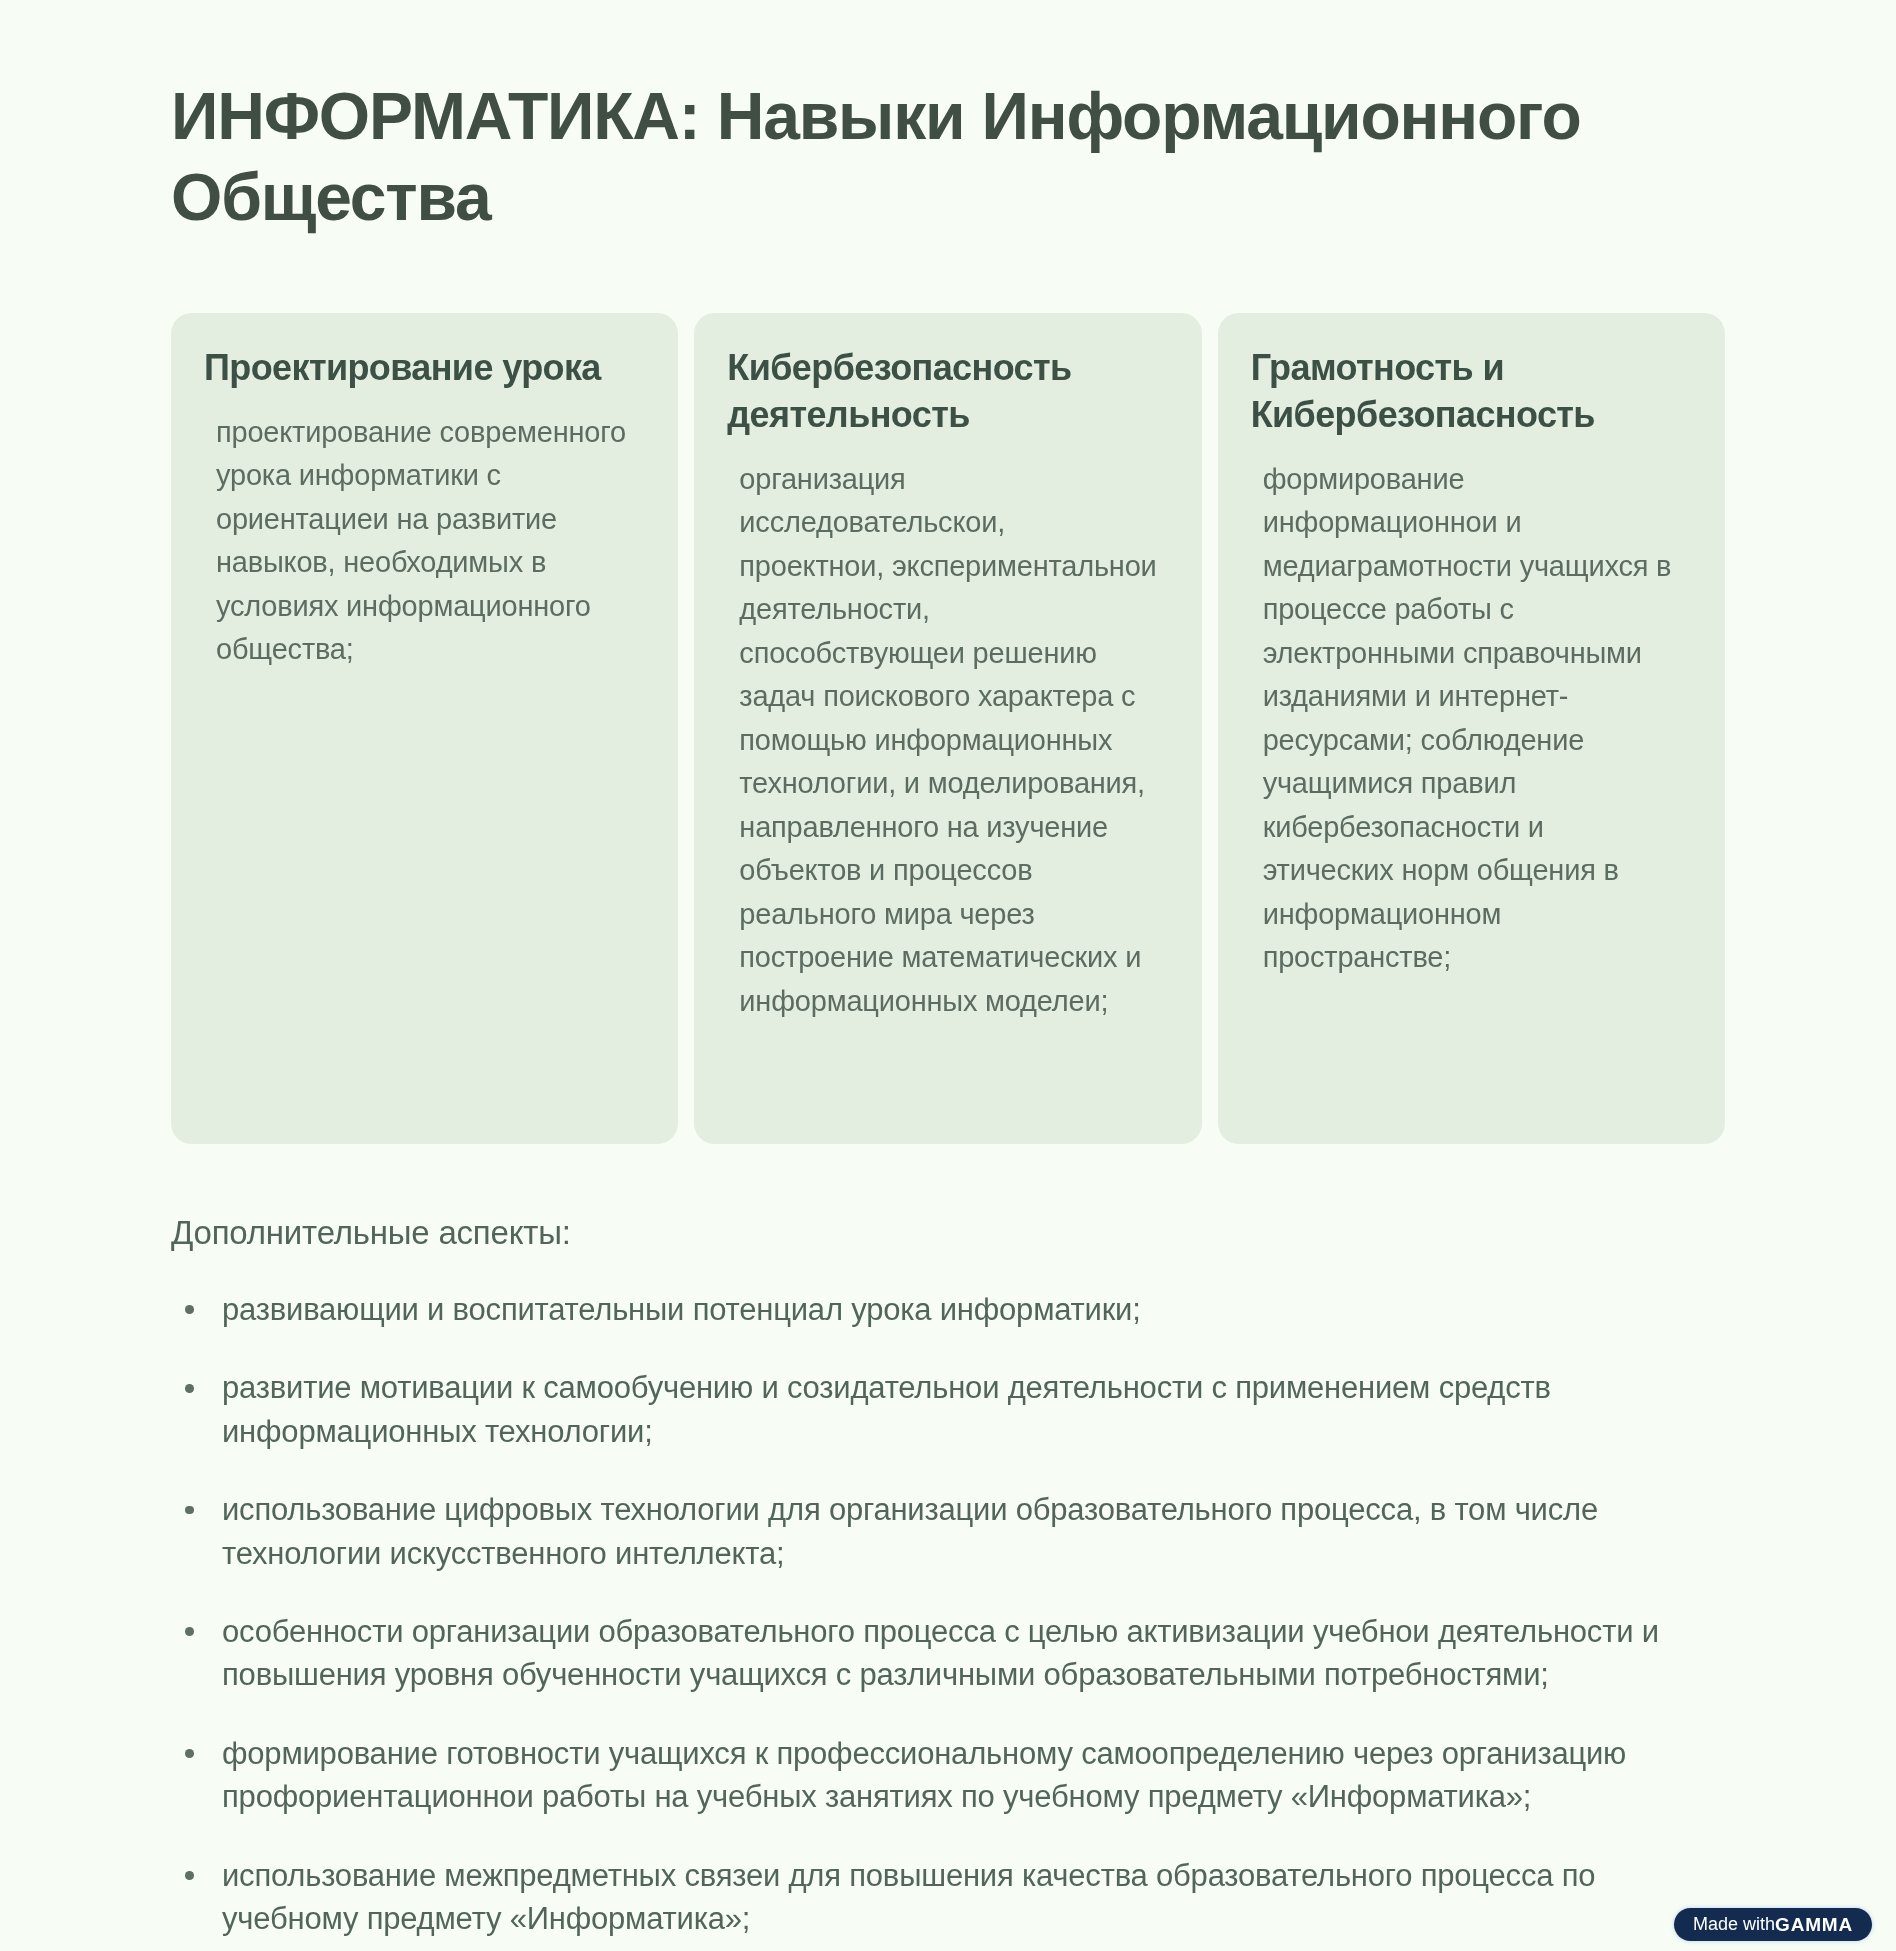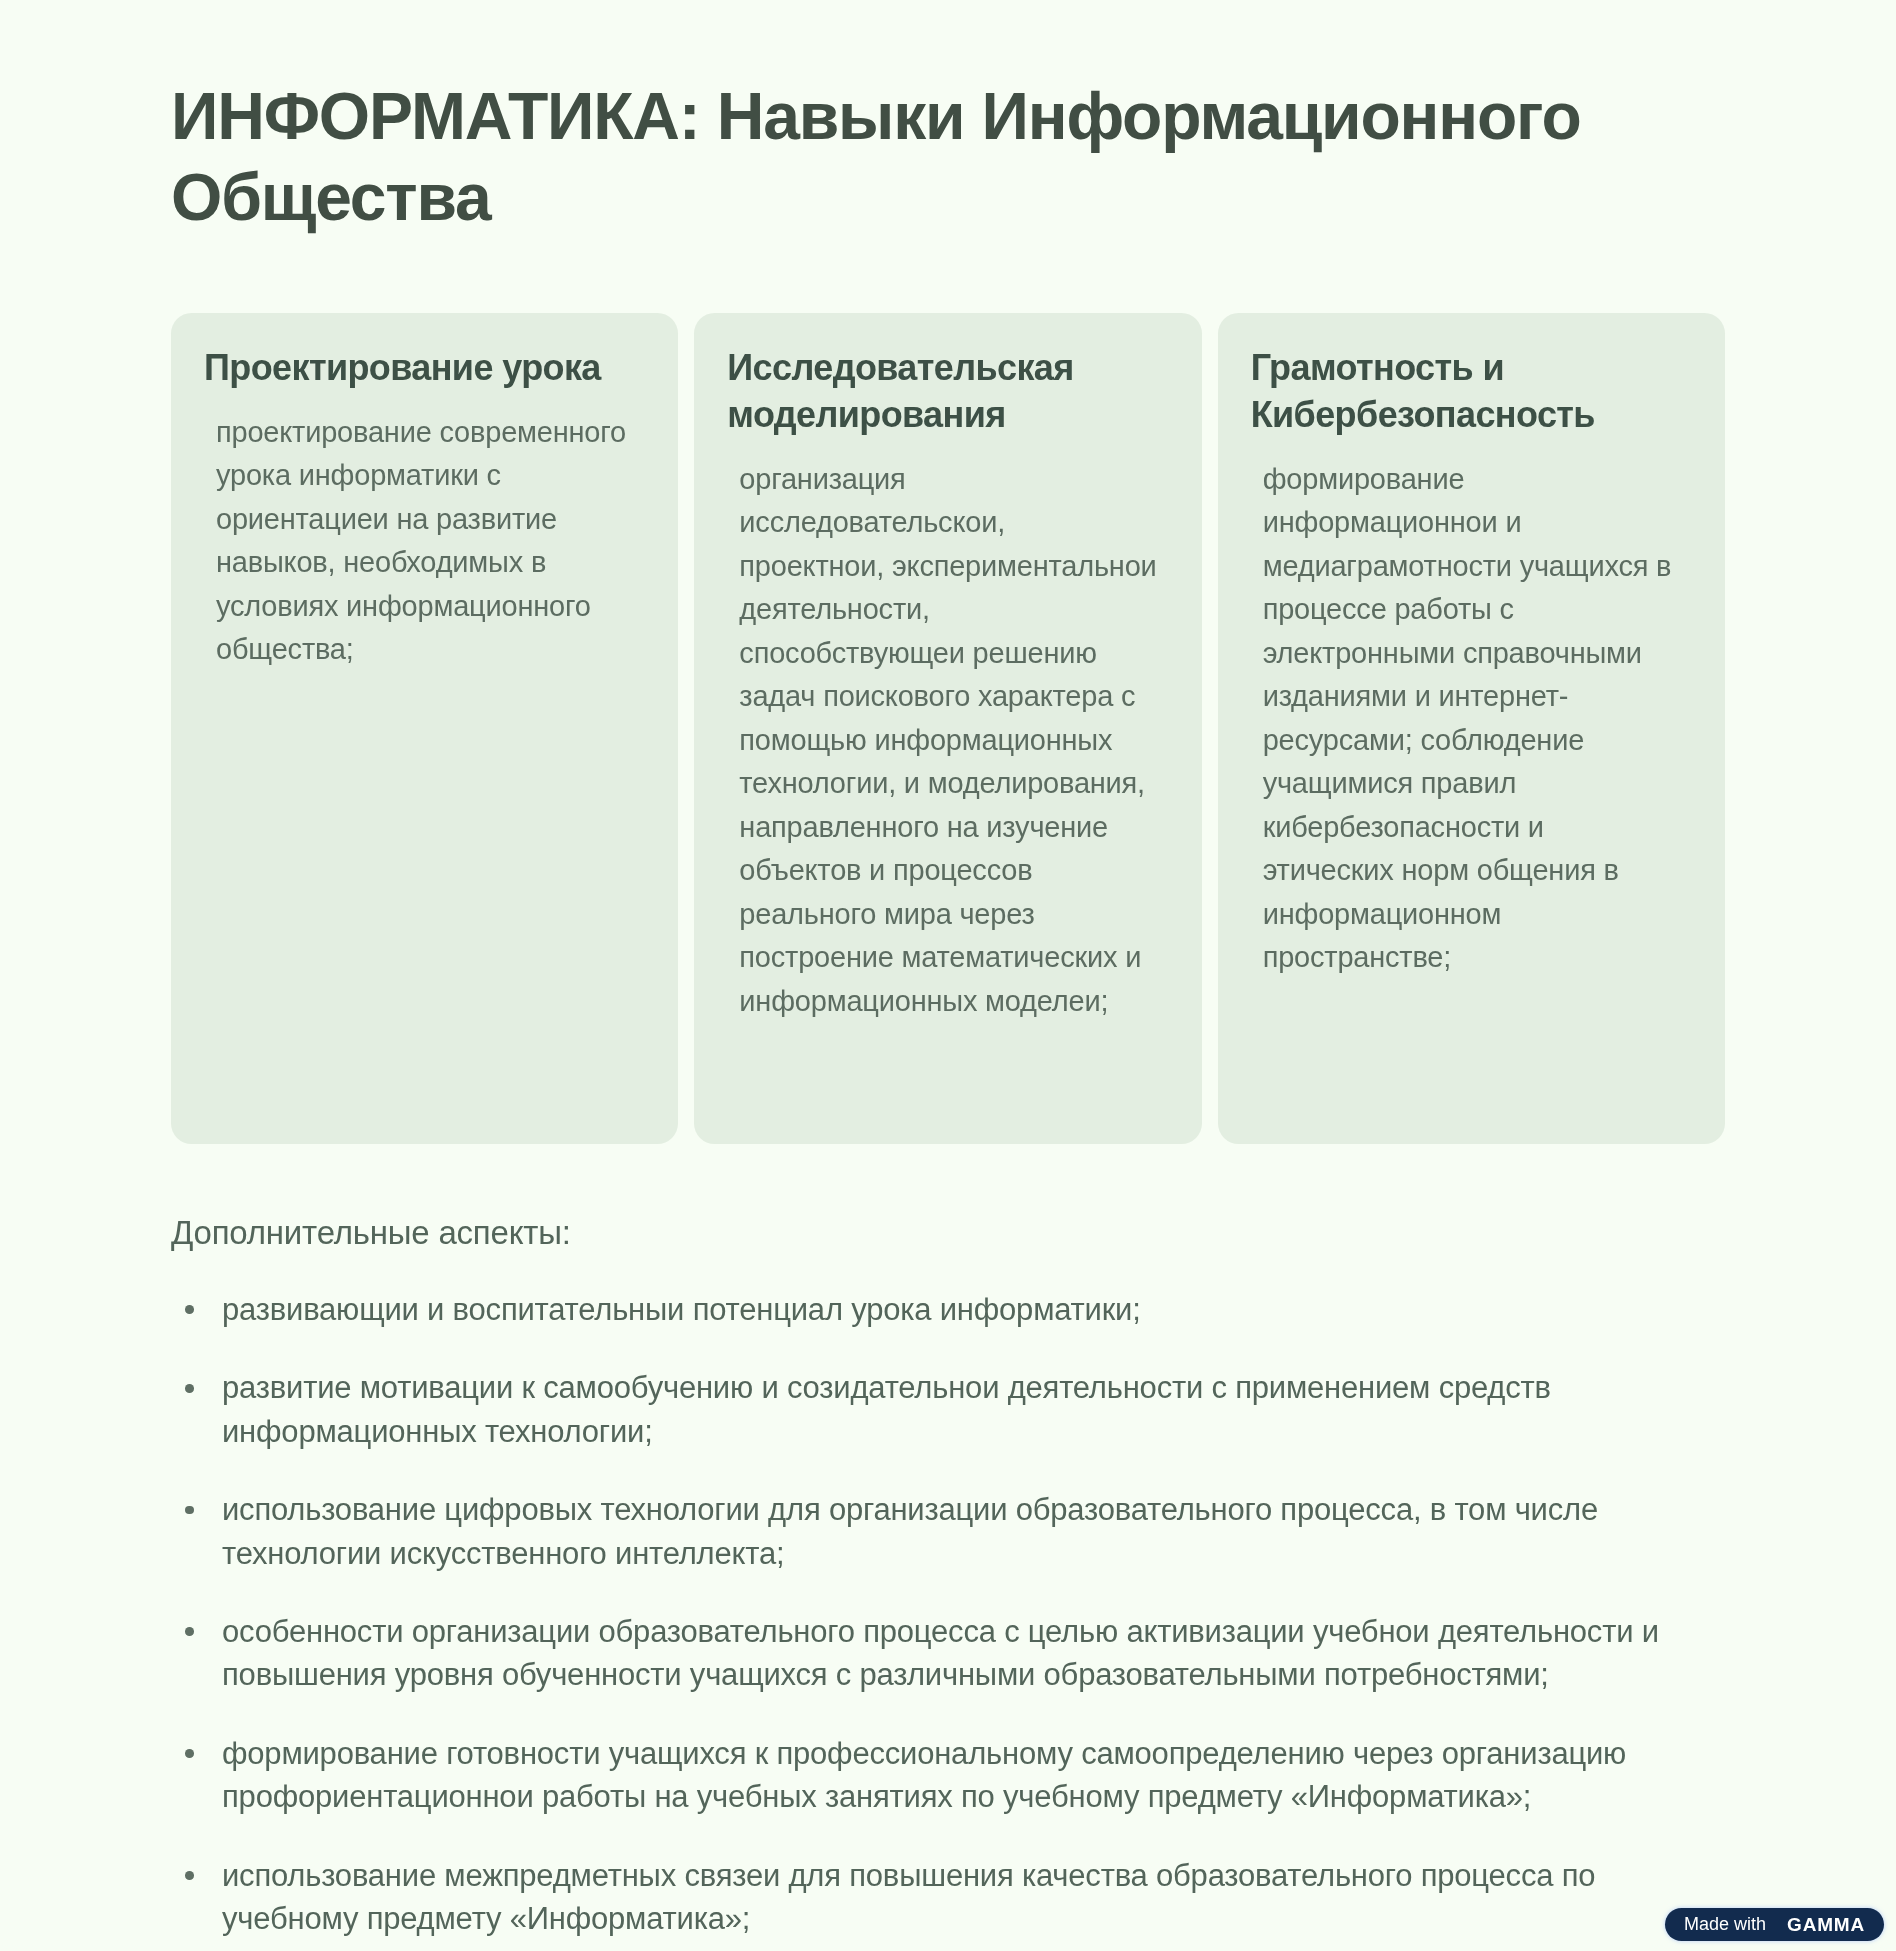--- a/index.html
+++ b/index.html
@@ -83,29 +83,29 @@
   }
   ul.aspects .dot{
     position:absolute;
     left:14.2px;top:17.4px;
     width:8.7px;height:8.7px;
     border-radius:50%;
     background:#5f6f64;
   }
   .badge{
     position:absolute;
-    right:12px;bottom:11px;
+    right:24px;bottom:11px;
     height:33px;
     padding:0 19px;
     border-radius:789px;
     background:var(--badgeBg);
     color:var(--badgeText);
     display:flex;
     align-items:center;
-    gap:21px;
+    gap:0;
     box-shadow:0 0 4px rgba(130,165,255,0.55);
     cursor:pointer;
     letter-spacing:0;
   }
   .badge .prefix{
     font-size:18px;
     font-weight:400;
     white-space:nowrap;
   }
   .badge .brand{
@@ -123,21 +123,21 @@
   <h1 class="page-title">ИНФОРМАТИКА: Навыки Информационного Общества</h1>
 
   <div class="cards">
 
     <div class="card">
       <h2>Проектирование урока</h2>
       <p>проектирование современного урока информатики с ориентациеи на развитие навыков, необходимых в условиях информационного общества;</p>
     </div>
 
     <div class="card">
-      <h2>Исследовательская моделирования</h2>
+      <h2>Кибербезопасность деятельность</h2>
       <p>организация исследовательскои, проектнои, экспериментальнои деятельности, способствующеи решению задач поискового характера с помощью информационных технологии, и моделирования, направленного на изучение объектов и процессов реального мира через построение математических и информационных моделеи;</p>
     </div>
 
     <div class="card">
       <h2>Грамотность и Кибербезопасность</h2>
       <p>формирование информационнои и медиаграмотности учащихся в процессе работы с электронными справочными изданиями и интернет-ресурсами; соблюдение учащимися правил кибербезопасности и этических норм общения в информационном пространстве;</p>
     </div>
 
   </div>
 

